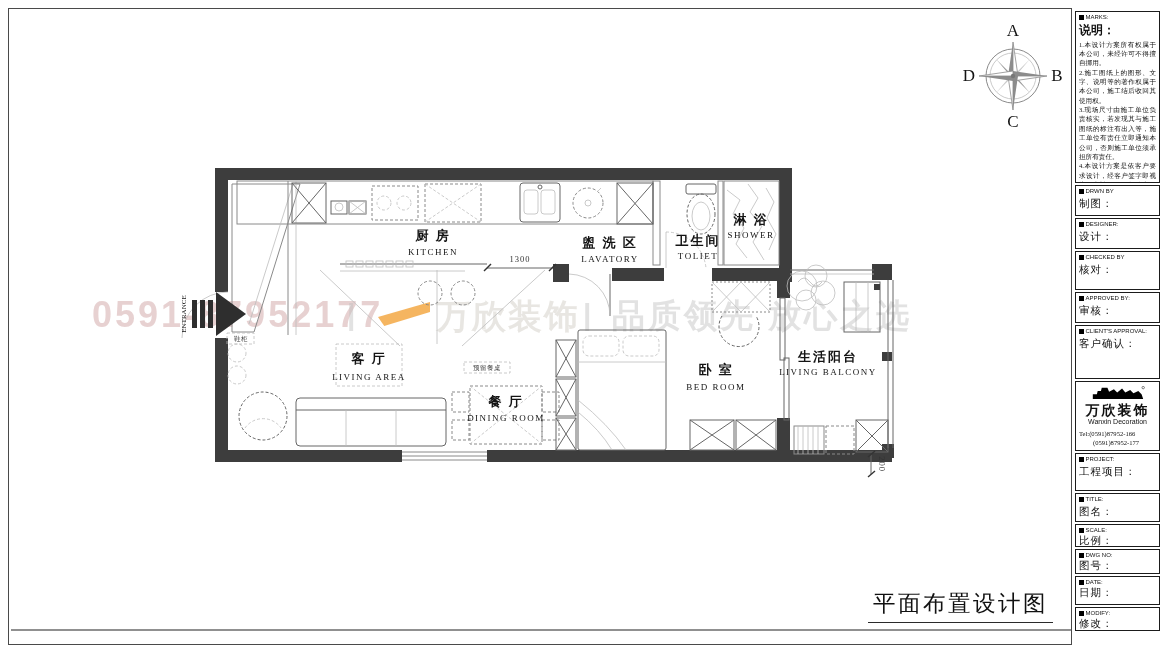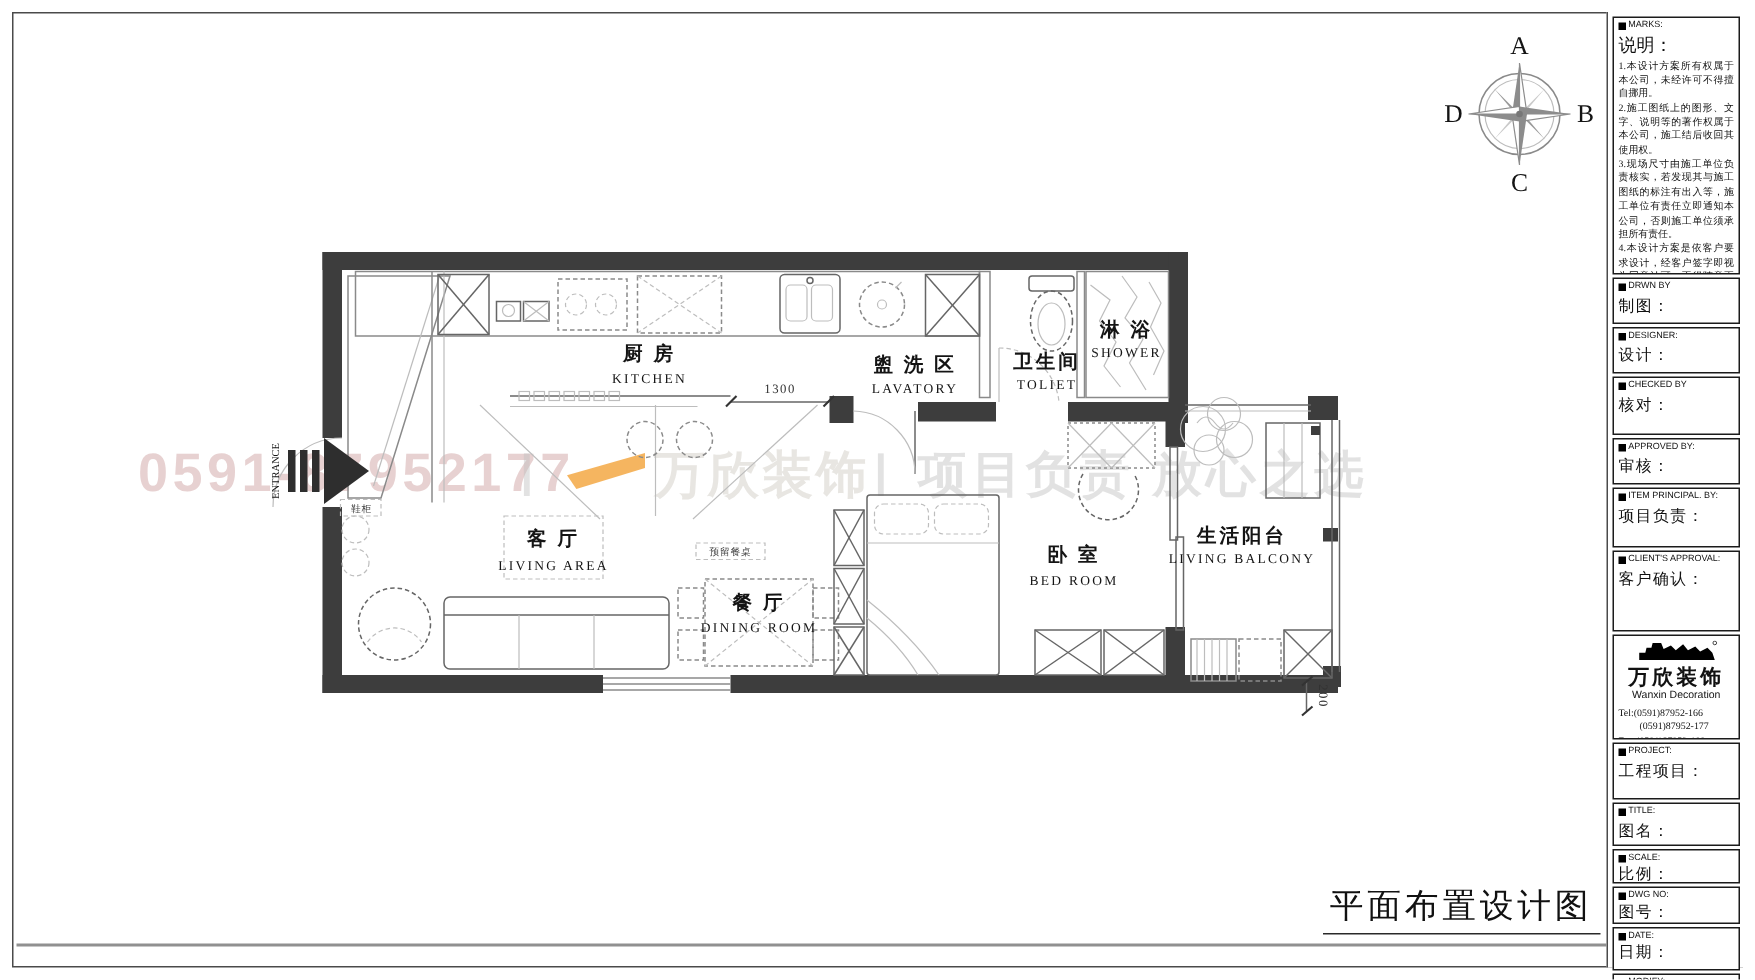--- a/index.html
+++ b/index.html
@@ -32,52 +32,52 @@
   .dash{stroke-dasharray:3 2;}
   .dashf{stroke-dasharray:2 2;}
   text{fill:#141414;}
   .tcn{font-size:13px;text-anchor:middle;letter-spacing:2px;font-weight:bold;}
   .ten{font-size:9px;text-anchor:middle;letter-spacing:1.5px;}
   .tdim{font-size:8.5px;text-anchor:middle;letter-spacing:1px;fill:#333;}
   .tnote{font-size:6.5px;text-anchor:middle;fill:#444;letter-spacing:0.5px;}
   .tcomp{font-size:17px;text-anchor:middle;}
 
   
-  .main-title{position:absolute;left:868px;top:588px;width:212px;text-align:center;z-index:2;}
+  .main-title{position:absolute;left:868px;top:588px;width:212px;z-index:2;}
   .main-title span{display:inline-block;font-size:22.5px;letter-spacing:2.5px;border-bottom:1.8px solid #2a2a2a;padding:0 5px 3px;}
 
   
   .titleblock{position:absolute;top:8px;right:8px;bottom:8px;width:91px;box-sizing:border-box;
     border-left:1.6px solid #4a4a4a;background:#fff;padding:3px 2px 2px 3px;
     display:flex;flex-direction:column;gap:2px;z-index:3;}
   .tb-box{border:1px solid #1b1b1b;box-sizing:border-box;padding:2px 3px;overflow:hidden;flex:0 0 auto;background:#fff;}
   .tb-head{font-family:"Liberation Sans",sans-serif;font-size:6px;line-height:1.1;color:#111;display:flex;align-items:center;gap:2px;}
   .sq{width:4.5px;height:4.5px;background:#000;flex:0 0 auto;}
   .tb-label{font-size:10.5px;margin-top:2px;letter-spacing:1px;}
-  .notes-title{font-size:12px;font-weight:normal;margin:1px 0;}
+  .notes-title{font-size:12px;font-weight:bold;margin:1px 0;}
   .note-item{font-size:6.6px;line-height:1.42;text-align:justify;}
   .logo-box{text-align:center;padding-top:3px;}
   .logo-name{font-size:14px;font-weight:bold;letter-spacing:2px;line-height:1.1;}
   .logo-en{font-family:"Liberation Sans",sans-serif;font-size:7px;line-height:1.2;}
   .logo-contact{font-size:6.6px;line-height:1.45;text-align:left;margin-top:2px;font-family:"Liberation Serif",serif;}
   .logo-contact .indent{padding-left:14px;}
 </style>
 </head>
 <body>
 
 <div class="frame"></div>
 <div class="bottom-rule"></div>
 
 <div class="watermark">
   <span class="wm wm-phone">0591-87952177</span>
   <span class="wm wm-sep1">|</span>
   <span class="wm wm-logo"></span>
   <span class="wm wm-brand">万欣装饰</span>
   <span class="wm wm-sep2">|</span>
-  <span class="wm wm-slogan">项目负责 放心之选</span>
+  <span class="wm wm-slogan">品质领先 放心之选</span>
 </div>
 
 <svg class="compass" width="110" height="112" viewBox="0 0 110 112">
   <circle cx="55" cy="56" r="27" class="ln"></circle>
   <circle cx="55" cy="56" r="23" class="lt"></circle>
 
   <path d="M55 56 L38 39 L49 52 Z" fill="#999"></path>
     <path d="M55 56 L72 39 L61 52 Z" fill="#c9c9c9"></path>
   <path d="M55 56 L72 73 L61 60 Z" fill="#999"></path>
     <path d="M55 56 L38 73 L49 60 Z" fill="#c9c9c9"></path>
@@ -381,27 +381,20 @@
       </div>
     <div class="tb-label">核对：</div>
   </div>
   <div class="tb-box" style="height:31px">
     <div class="tb-head">
         <span class="sq"></span>
         <span>APPROVED BY:</span>
       </div>
     <div class="tb-label">审核：</div>
   </div>
-  <div class="tb-box" style="height:40px">
-    <div class="tb-head">
-        <span class="sq"></span>
-        <span>ITEM PRINCIPAL. BY:</span>
-      </div>
-    <div class="tb-label">项目负责：</div>
-  </div>
   <div class="tb-box" style="height:54px">
     <div class="tb-head">
         <span class="sq"></span>
         <span>CLIENT'S APPROVAL:</span>
       </div>
     <div class="tb-label">客户确认：</div>
   </div>
 
   <div class="tb-box logo-box" style="height:70px">
     <svg width="62" height="13" viewBox="0 0 66 16">

